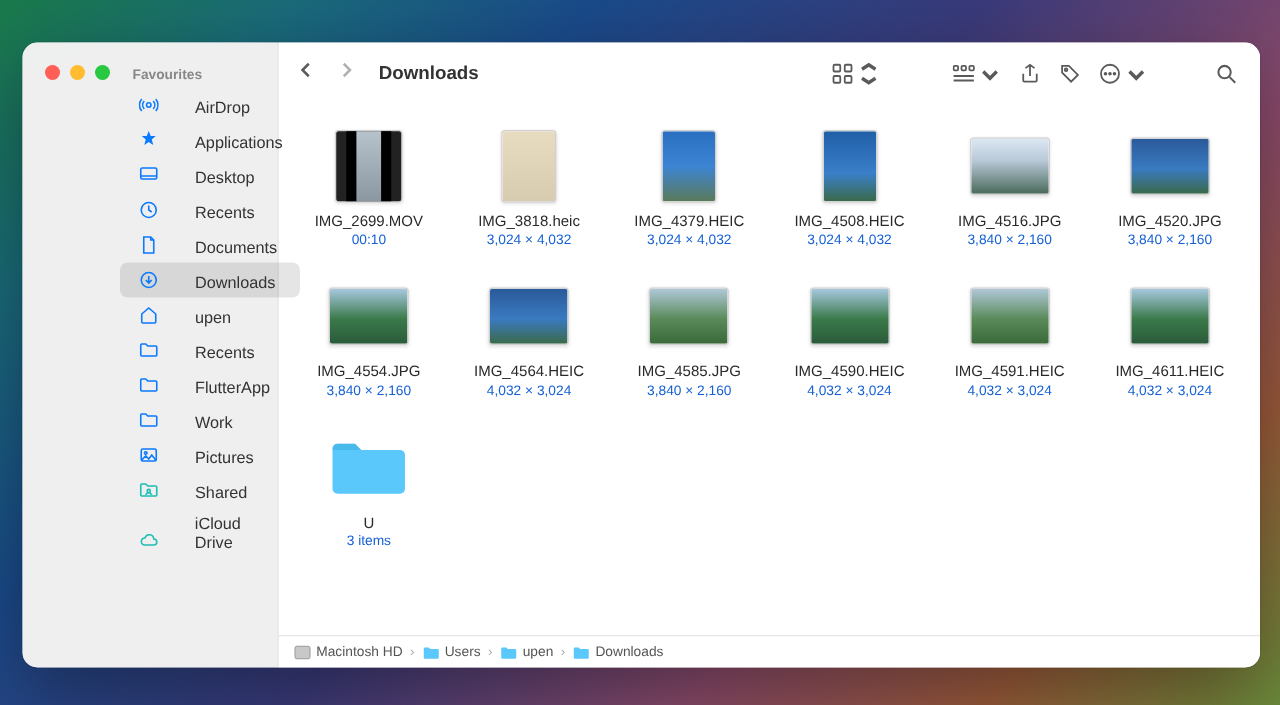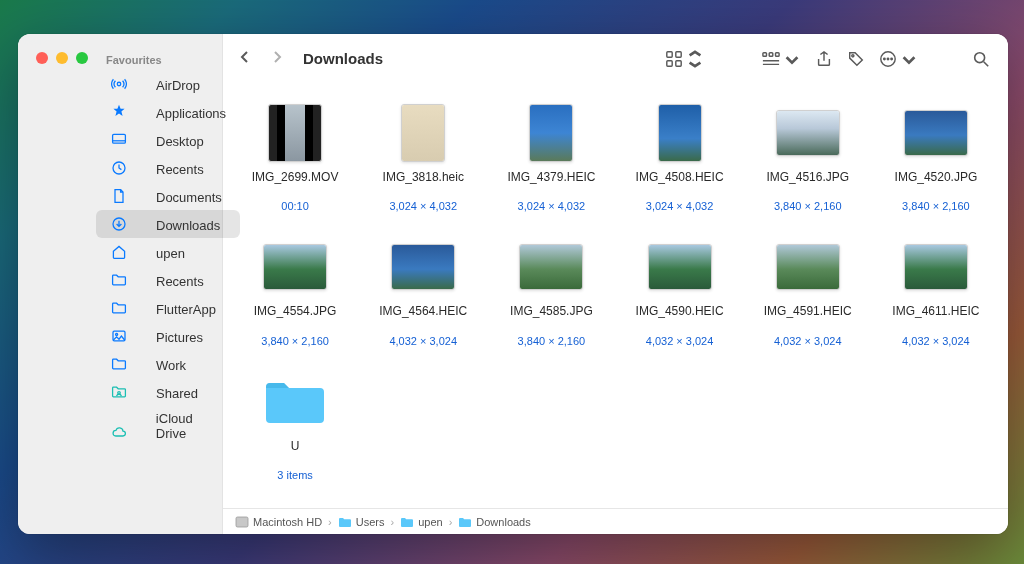--- a/index.html
+++ b/index.html
@@ -43,21 +43,21 @@
 .portrait { width: 44px; height: 58px; }
 .landscape { width: 64px; height: 46px; }
 .mov .thumb { width: 54px; height: 58px; padding: 0; background: #222; }
 .mov-inner { width: 36px; height: 58px; background: linear-gradient(180deg,#b8c4cc,#8a96a0); border-left: 8px solid #000; border-right: 8px solid #000; }
 .folder-ic { width: 66px; height: 50px; }
 .folder-ic svg { width: 66px; height: 50px; }
 .ss-thumb { width: 58px; height: 40px; background: #f2f2f2; border: 1px solid #d0d0d0; border-radius: 3px; box-shadow: 0 1px 3px rgba(0,0,0,.12); padding: 3px; display:flex; }
 .ss-inner { flex:1; background:#fff; border:1px solid #e0e0e0; display:flex; }
 .ss-side { width:7px; background:#3a3a3a; }
 .file-name { font-size: 12px; color: #2a2a2a; line-height: 1.2; max-width: 116px; }
-.file-meta { font-size: 11px; color: #1560d4; margin-top: 16px; }
+.file-meta { font-size: 11px; color: #1560d4; margin-top: 2px; }
 .pathbar { height: 26px; border-top: 1px solid #e6e6e6; display: flex; align-items: center; padding: 0 12px; font-size: 11px; color: #555; gap: 6px; }
 .crumb { display: flex; align-items: center; gap: 4px; }
 .crumb-sep { color: #aaa; }
 .mini-ic { width: 14px; height: 14px; }
 .mini-ic svg { width:14px; height:14px; }
 
 .sky1 { background: linear-gradient(180deg,#2a6fc0 0%,#3d85d4 50%,#5a7a5a 100%); }
 .sky2 { background: linear-gradient(180deg,#1f5fa8 0%,#3a7fc8 60%,#3a6a4a 100%); }
 .sky3 { background: linear-gradient(180deg,#dce8f2 0%,#b8c8d8 40%,#4a6a5a 100%); }
 .sky4 { background: linear-gradient(180deg,#2a5a9a 0%,#3a7ac0 55%,#3a6a4a 100%); }
@@ -152,34 +152,34 @@
           <span class="side-icon">
             <svg viewBox="0 0 20 20" fill="none" stroke="currentColor" stroke-width="1.6">
               <path d="M2 5a1 1 0 011-1h4l2 2h8a1 1 0 011 1v8a1 1 0 01-1 1H3a1 1 0 01-1-1z"></path>
             </svg>
           </span>
           <span>FlutterApp</span>
         </div>
         <div class="side-item">
           <span class="side-icon">
             <svg viewBox="0 0 20 20" fill="none" stroke="currentColor" stroke-width="1.6">
+              <path d="M2 5a1 1 0 011-1h4l2 2h8a1 1 0 011 1v8a1 1 0 01-1 1H3a1 1 0 01-1-1z"></path>
+            </svg>
+          </span>
+          <span>Work</span>
+        </div>
+        <div class="side-item">
+          <span class="side-icon">
+            <svg viewBox="0 0 20 20" fill="none" stroke="currentColor" stroke-width="1.6">
               <rect x="2.5" y="4" width="15" height="12" rx="1.5"></rect>
               <circle cx="7" cy="8" r="1.3"></circle>
               <path d="M3 15l4-4 3 3 3-4 4 5"></path>
             </svg>
           </span>
           <span>Pictures</span>
-        </div>
-        <div class="side-item">
-          <span class="side-icon">
-            <svg viewBox="0 0 20 20" fill="none" stroke="currentColor" stroke-width="1.6">
-              <path d="M2 5a1 1 0 011-1h4l2 2h8a1 1 0 011 1v8a1 1 0 01-1 1H3a1 1 0 01-1-1z"></path>
-            </svg>
-          </span>
-          <span>Work</span>
         </div>
         <div class="side-item">
           <span class="side-icon teal">
             <svg viewBox="0 0 20 20" fill="none" stroke="currentColor" stroke-width="1.6">
               <path d="M2 5a1 1 0 011-1h4l2 2h8a1 1 0 011 1v8a1 1 0 01-1 1H3a1 1 0 01-1-1z"></path>
               <circle cx="10" cy="11" r="1.6"></circle>
               <path d="M7 15c.5-1.5 1.8-2.2 3-2.2s2.5.7 3 2.2"></path>
             </svg>
           </span>
           <span>Shared</span>

